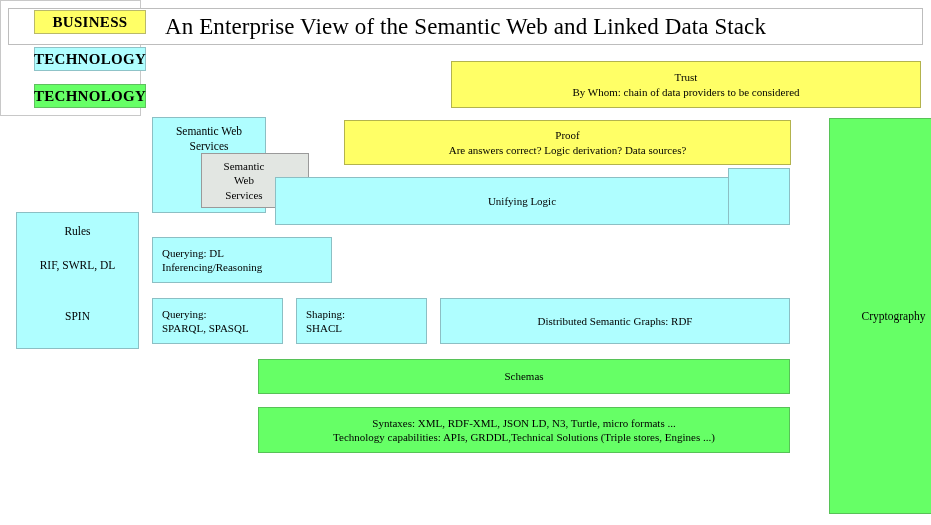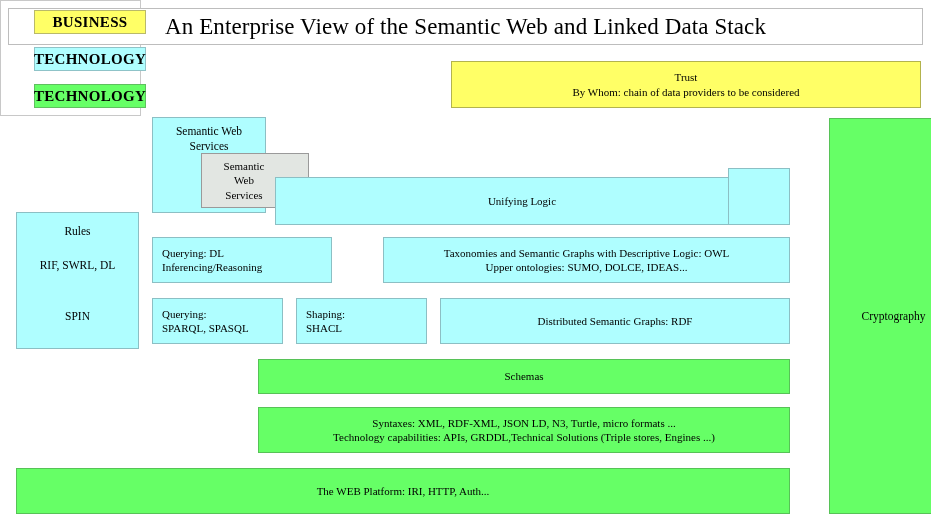--- a/index.html
+++ b/index.html
@@ -141,44 +141,44 @@
         <line x1="13" y1="10.5" x2="19" y2="10.5" stroke="#2e6fbf" stroke-width="1.3"></line>
       </svg>
     </span>
   </div>
 
   <div class="box f-yellow" id="trust-box">
     <span>Trust</span>
     <span>By Whom: chain of data providers to be considered</span>
   </div>
 
+  <div class="box f-yellow" id="proof-box">
+    <span>Proof</span>
+    <span>Are answers correct? Logic derivation? Data sources?</span>
+  </div>
 
   <div class="box f-cyan" id="unifying-box">
     <span>Unifying Logic</span>
   </div>
 
   <div class="box f-cyan" id="empty-cyan">
     <span></span>
   </div>
 
   <div class="box f-cyan" id="rules-box">
     <span>Rules</span>
     <span id="rules-line1">RIF, SWRL, DL</span>
     <span id="rules-line2">SPIN</span>
   </div>
 
   <div class="box f-cyan" id="querying-dl">
     <span>Querying: DL</span>
     <span>Inferencing/Reasoning</span>
   </div>
 
-  <div class="box f-cyan" id="taxonomies">
-    <span>Taxonomies and Semantic Graphs with Descriptive Logic: OWL</span>
-    <span>Upper ontologies: SUMO, DOLCE, IDEAS...</span>
-  </div>
 
   <div class="box f-cyan" id="querying-sparql">
     <span>Querying:</span>
     <span>SPARQL, SPASQL</span>
   </div>
 
   <div class="box f-cyan" id="shaping-shacl">
     <span>Shaping:</span>
     <span>SHACL</span>
   </div>
@@ -189,21 +189,18 @@
 
   <div class="box f-green" id="schemas-box">
     <span>Schemas</span>
   </div>
 
   <div class="box f-green" id="syntaxes-box">
     <span>Syntaxes: XML, RDF-XML, JSON LD, N3, Turtle, micro formats ...</span>
     <span>Technology capabilities: APIs, GRDDL,Technical Solutions (Triple stores, Engines ...)</span>
   </div>
 
-  <div class="box f-green" id="web-platform">
-    <span>The WEB Platform: IRI, HTTP, Auth...</span>
-  </div>
 
   <div class="box f-green" id="cryptography">
     <span>Cryptography</span>
   </div>
 
 </div>
 
 </body></html>

